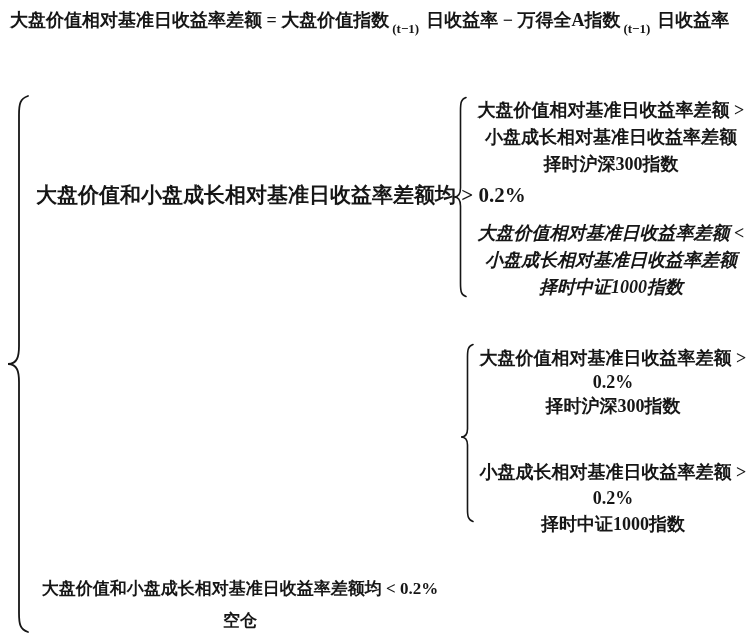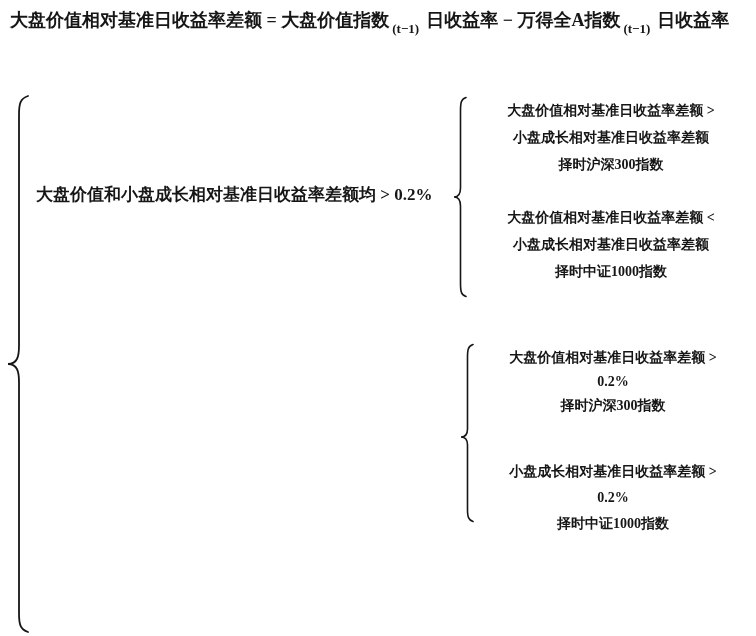--- a/index.html
+++ b/index.html
@@ -30,30 +30,30 @@
     top: 7px;
     margin: 0 7px 0 3px;
   }
   .brace {
     position: absolute;
     display: block;
   }
   .cond {
     position: absolute;
     white-space: nowrap;
-    font-size: 17px;
+    font-size: 21px;
     line-height: 24px;
   }
   .case-block {
     position: absolute;
     text-align: center;
   }
   .case-block .cline {
     white-space: nowrap;
-    font-size: 14px;
+    font-size: 18px;
   }
   .lh27 .cline { line-height: 27px; }
   .lh24 .cline { line-height: 24px; }
   .lh26 .cline { line-height: 26px; }
   .branch3 {
     position: absolute;
     left: 28px;
     top: 573px;
     width: 424px;
     text-align: center;
@@ -83,21 +83,21 @@
   <svg class="brace" style="left:452px; top:96px;" width="16" height="202" viewBox="0 0 16 202">
     <path d="M 14 1.5 C 9 3, 8.5 7, 8.5 15 L 8.5 92 C 8.5 98, 7 101, 2 101 C 7 101, 8.5 104, 8.5 110 L 8.5 187 C 8.5 195, 9 199, 14 200.5" fill="none" stroke="#161616" stroke-width="1.6" stroke-linecap="round"></path>
   </svg>
 
   <div class="case-block lh27" style="left:466px; top:97px; width:290px;">
     <div class="cline">大盘价值相对基准日收益率差额 &gt;</div>
     <div class="cline">小盘成长相对基准日收益率差额</div>
     <div class="cline">择时沪深300指数</div>
   </div>
 
-  <div class="case-block lh27" style="left:466px; top:204px; width:290px;">
+  <div class="case-block lh27" style="left:466px; top:220px; width:290px;font-style:italic;">
     <div class="cline">大盘价值相对基准日收益率差额 &lt;</div>
     <div class="cline">小盘成长相对基准日收益率差额</div>
     <div class="cline">择时中证1000指数</div>
   </div>
 
 
   <svg class="brace" style="left:459px; top:343px;" width="16" height="180" viewBox="0 0 16 180">
     <path d="M 14 1.5 C 9 3, 8.5 7, 8.5 14 L 8.5 86 C 8.5 91, 7 94, 2 94 C 7 94, 8.5 97, 8.5 102 L 8.5 166 C 8.5 173, 9 177, 14 178.5" fill="none" stroke="#161616" stroke-width="1.6" stroke-linecap="round"></path>
   </svg>
 
@@ -106,14 +106,18 @@
     <div class="cline">0.2%</div>
     <div class="cline">择时沪深300指数</div>
   </div>
 
   <div class="case-block lh26" style="left:470px; top:459px; width:286px;">
     <div class="cline">小盘成长相对基准日收益率差额 &gt;</div>
     <div class="cline">0.2%</div>
     <div class="cline">择时中证1000指数</div>
   </div>
 
+  <div class="branch3">
+    <div class="cline">大盘价值和小盘成长相对基准日收益率差额均 &lt; 0.2%</div>
+    <div class="cline">空仓</div>
+  </div>
 
 </div>
 
 </body></html>

